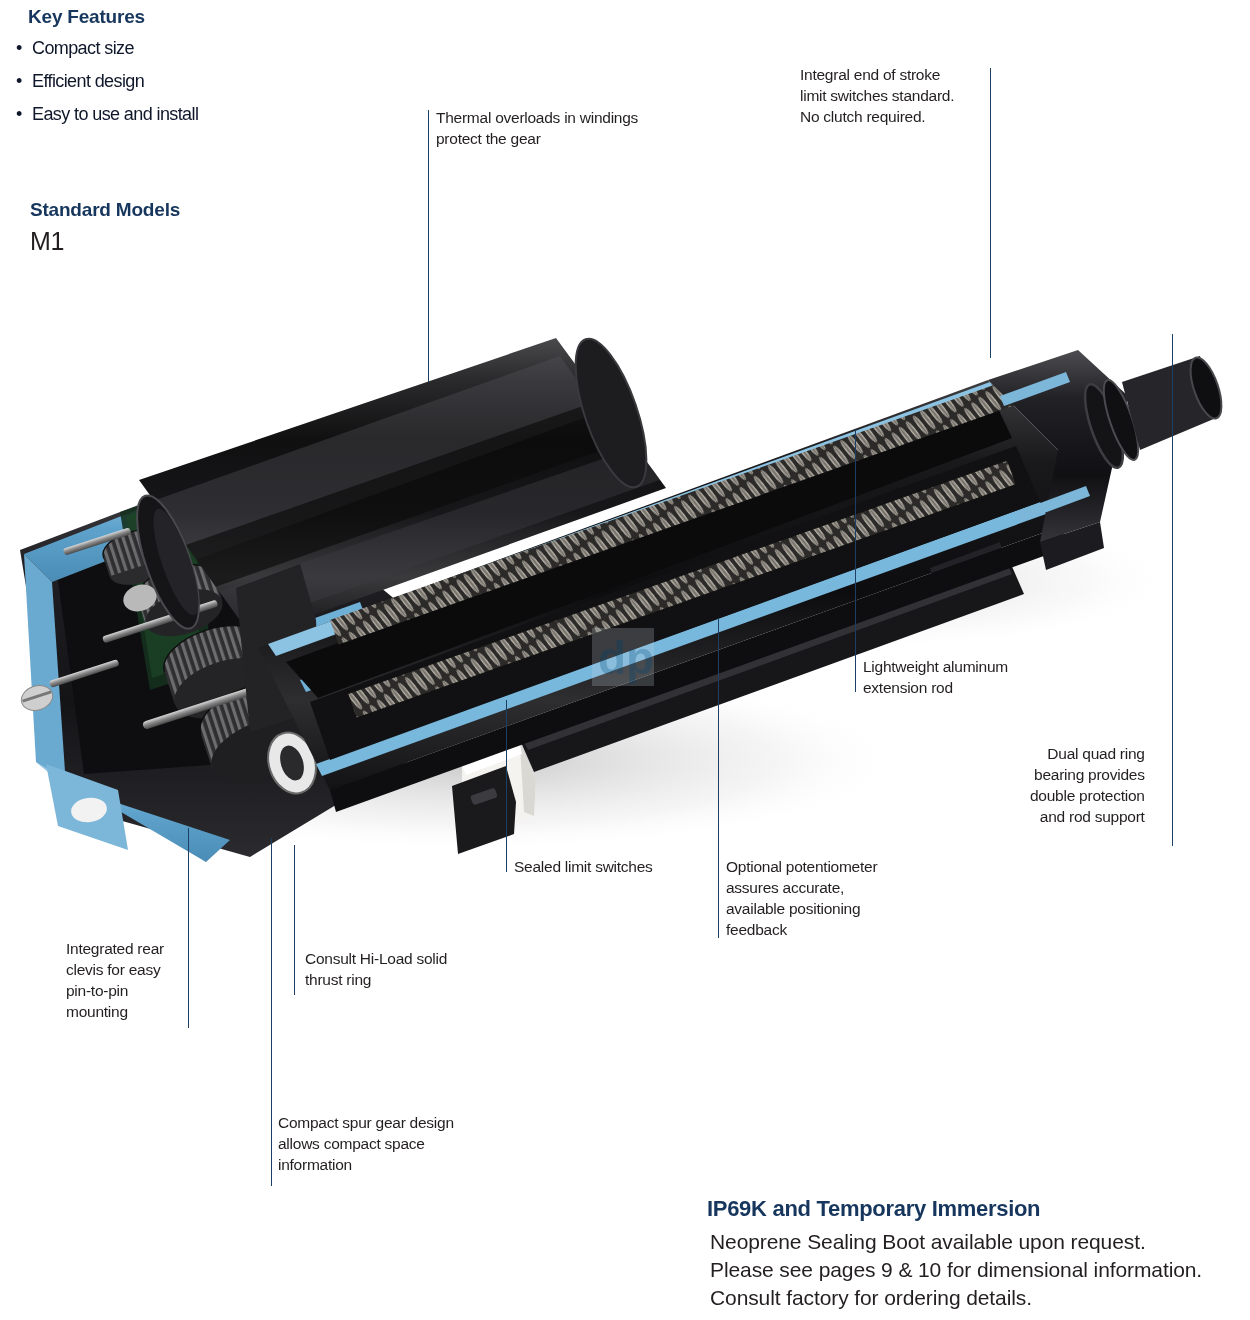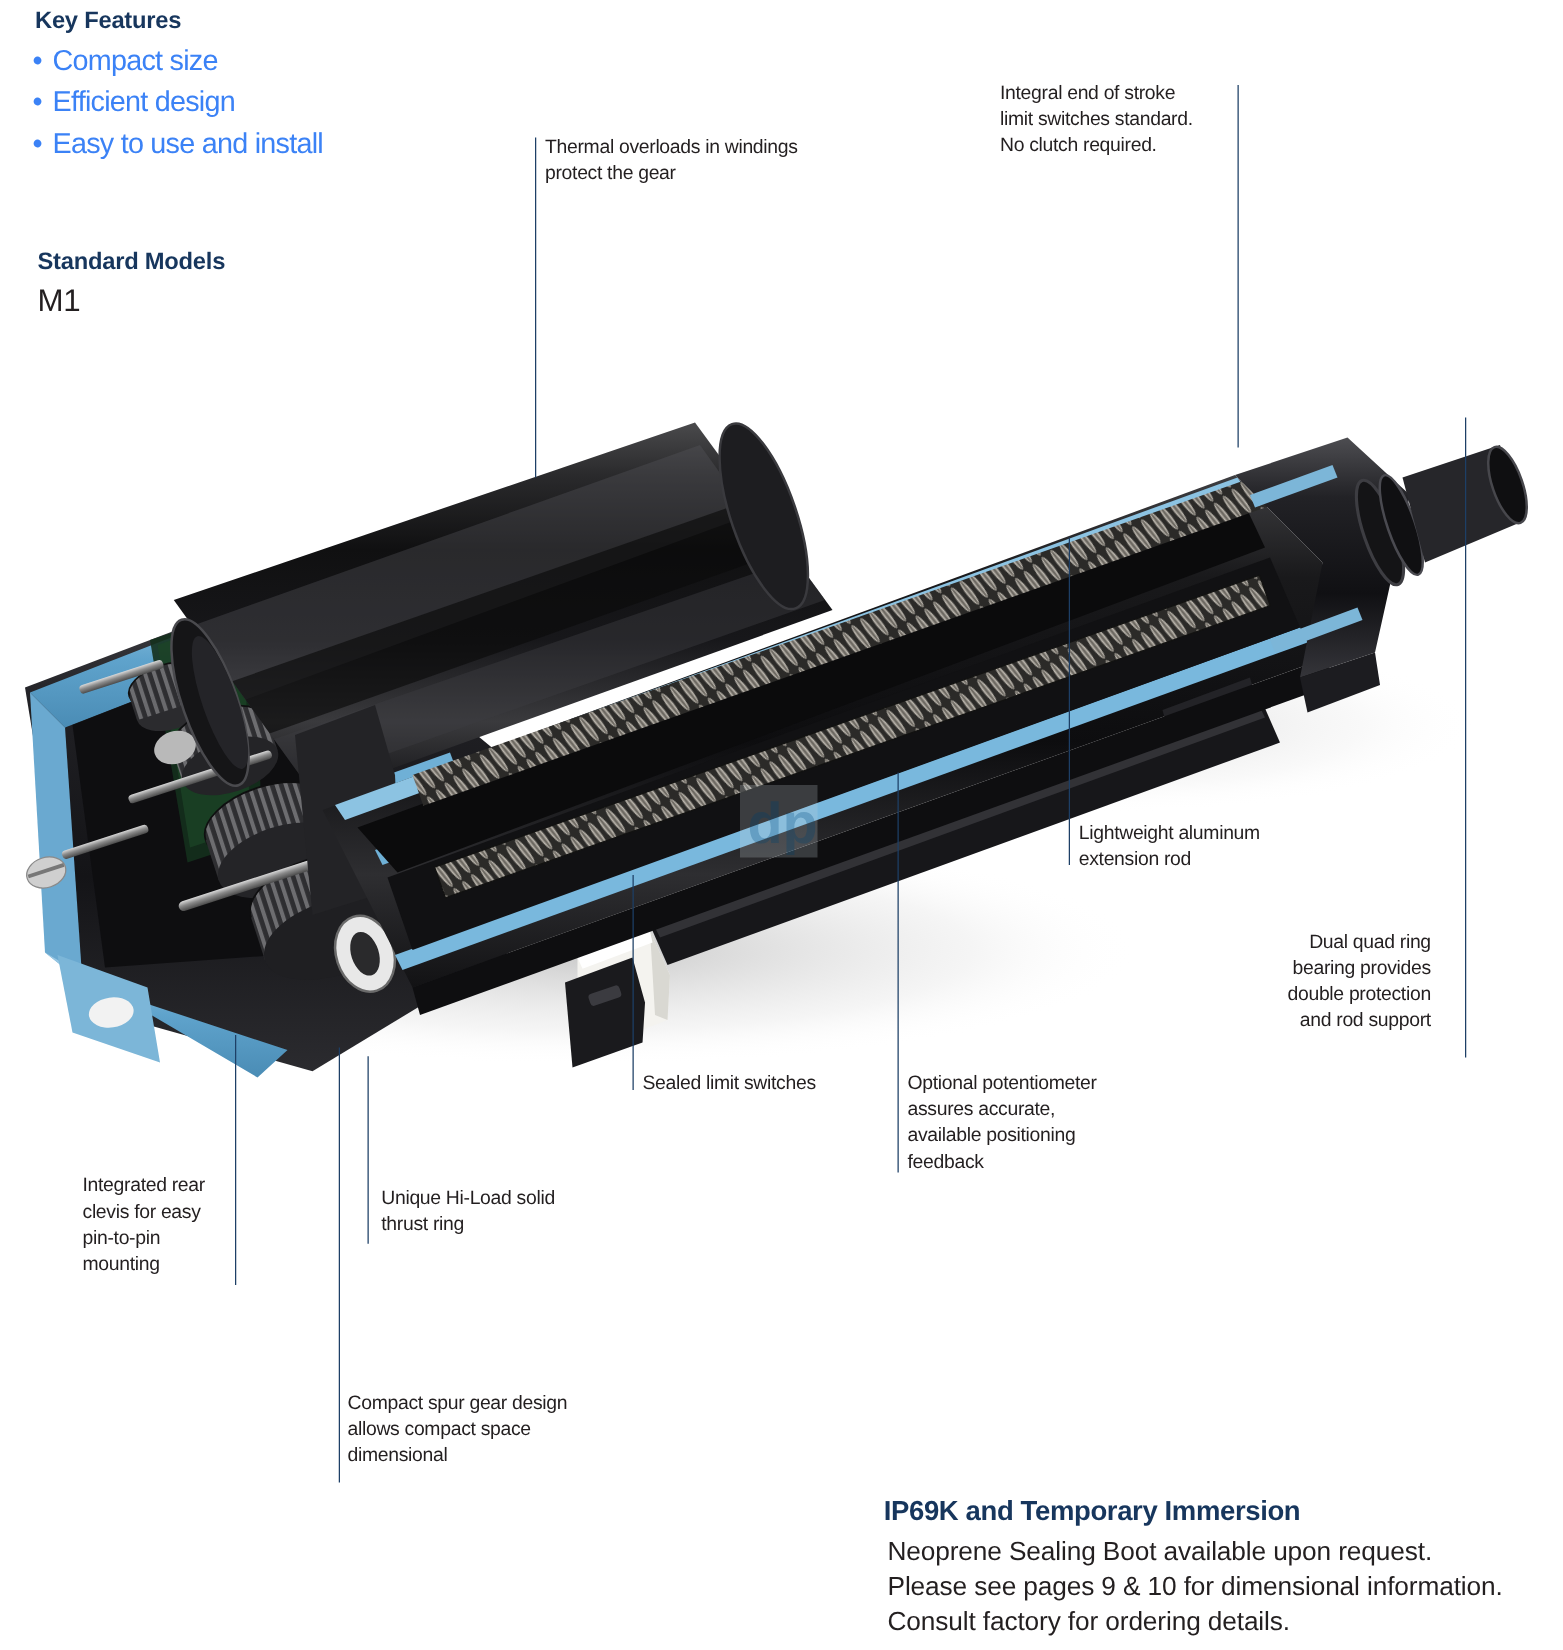--- a/index.html
+++ b/index.html
@@ -13,22 +13,22 @@
   .page{position:absolute;inset:0;}
 
   
   .hdr{
     position:absolute;
     font-family:"Liberation Sans","DejaVu Sans",sans-serif;
     font-weight:bold;font-size:19px;letter-spacing:-0.2px;
     color:#17365d;white-space:nowrap;
   }
   .bullet-list{
-    position:absolute;left:26px;top:32px;width:380px;
-    font-size:23px;line-height:33px;color:#3b82f6;
+    position:absolute;left:16px;top:32px;width:380px;
+    font-size:18px;line-height:33px;color:#0f172a;
     letter-spacing:-0.6px;
   }
   .bullet-list div{white-space:nowrap;}
   .bullet-list .bt{display:inline-block;width:16px;}
   .model{
     position:absolute;left:30px;top:227px;
     font-size:25px;letter-spacing:-0.3px;color:#231f20;
   }
 
   
@@ -349,28 +349,28 @@
   </div>
 
   <div class="callout" style="left:66px;top:938px;">
     <div>Integrated rear</div>
     <div>clevis for easy</div>
     <div>pin-to-pin</div>
     <div>mounting</div>
   </div>
 
   <div class="callout" style="left:305px;top:948px;">
-    <div>Unique Hi-Load solid</div>
+    <div>Consult Hi-Load solid</div>
     <div>thrust ring</div>
   </div>
 
   <div class="callout" style="left:278px;top:1112px;">
     <div>Compact spur gear design</div>
     <div>allows compact space</div>
-    <div>dimensional</div>
+    <div>information</div>
   </div>
 
   <div class="ip-head">IP69K and Temporary Immersion</div>
   <div class="ip-body">
     <div>Neoprene Sealing Boot available upon request.</div>
     <div>Please see pages 9 &amp; 10 for dimensional information.</div>
     <div>Consult factory for ordering details.</div>
   </div>
 
 </div>

